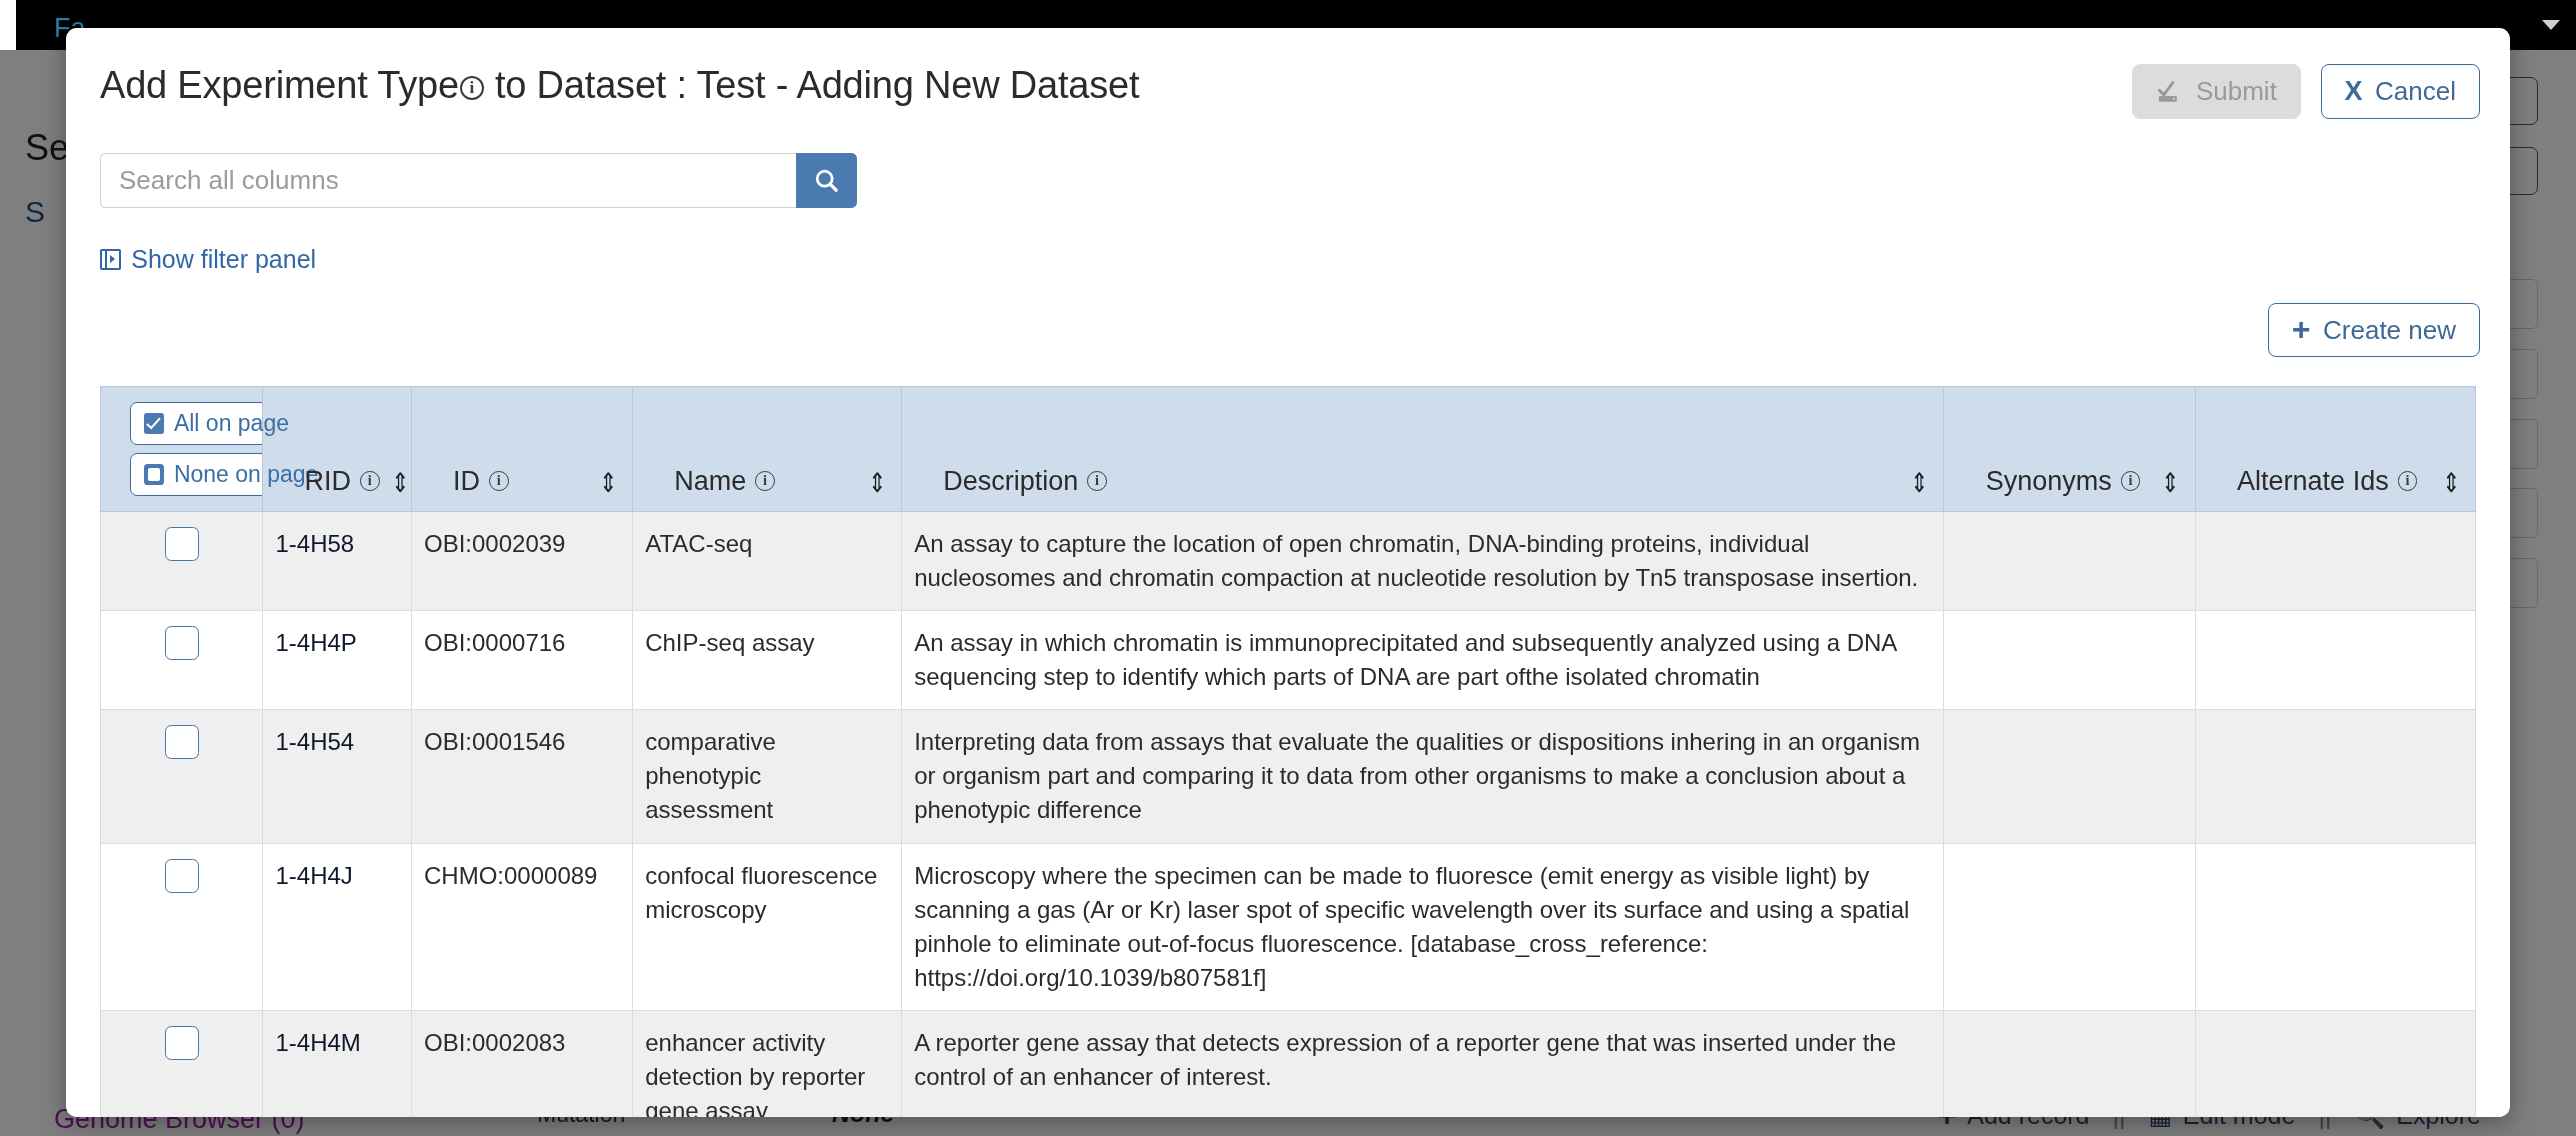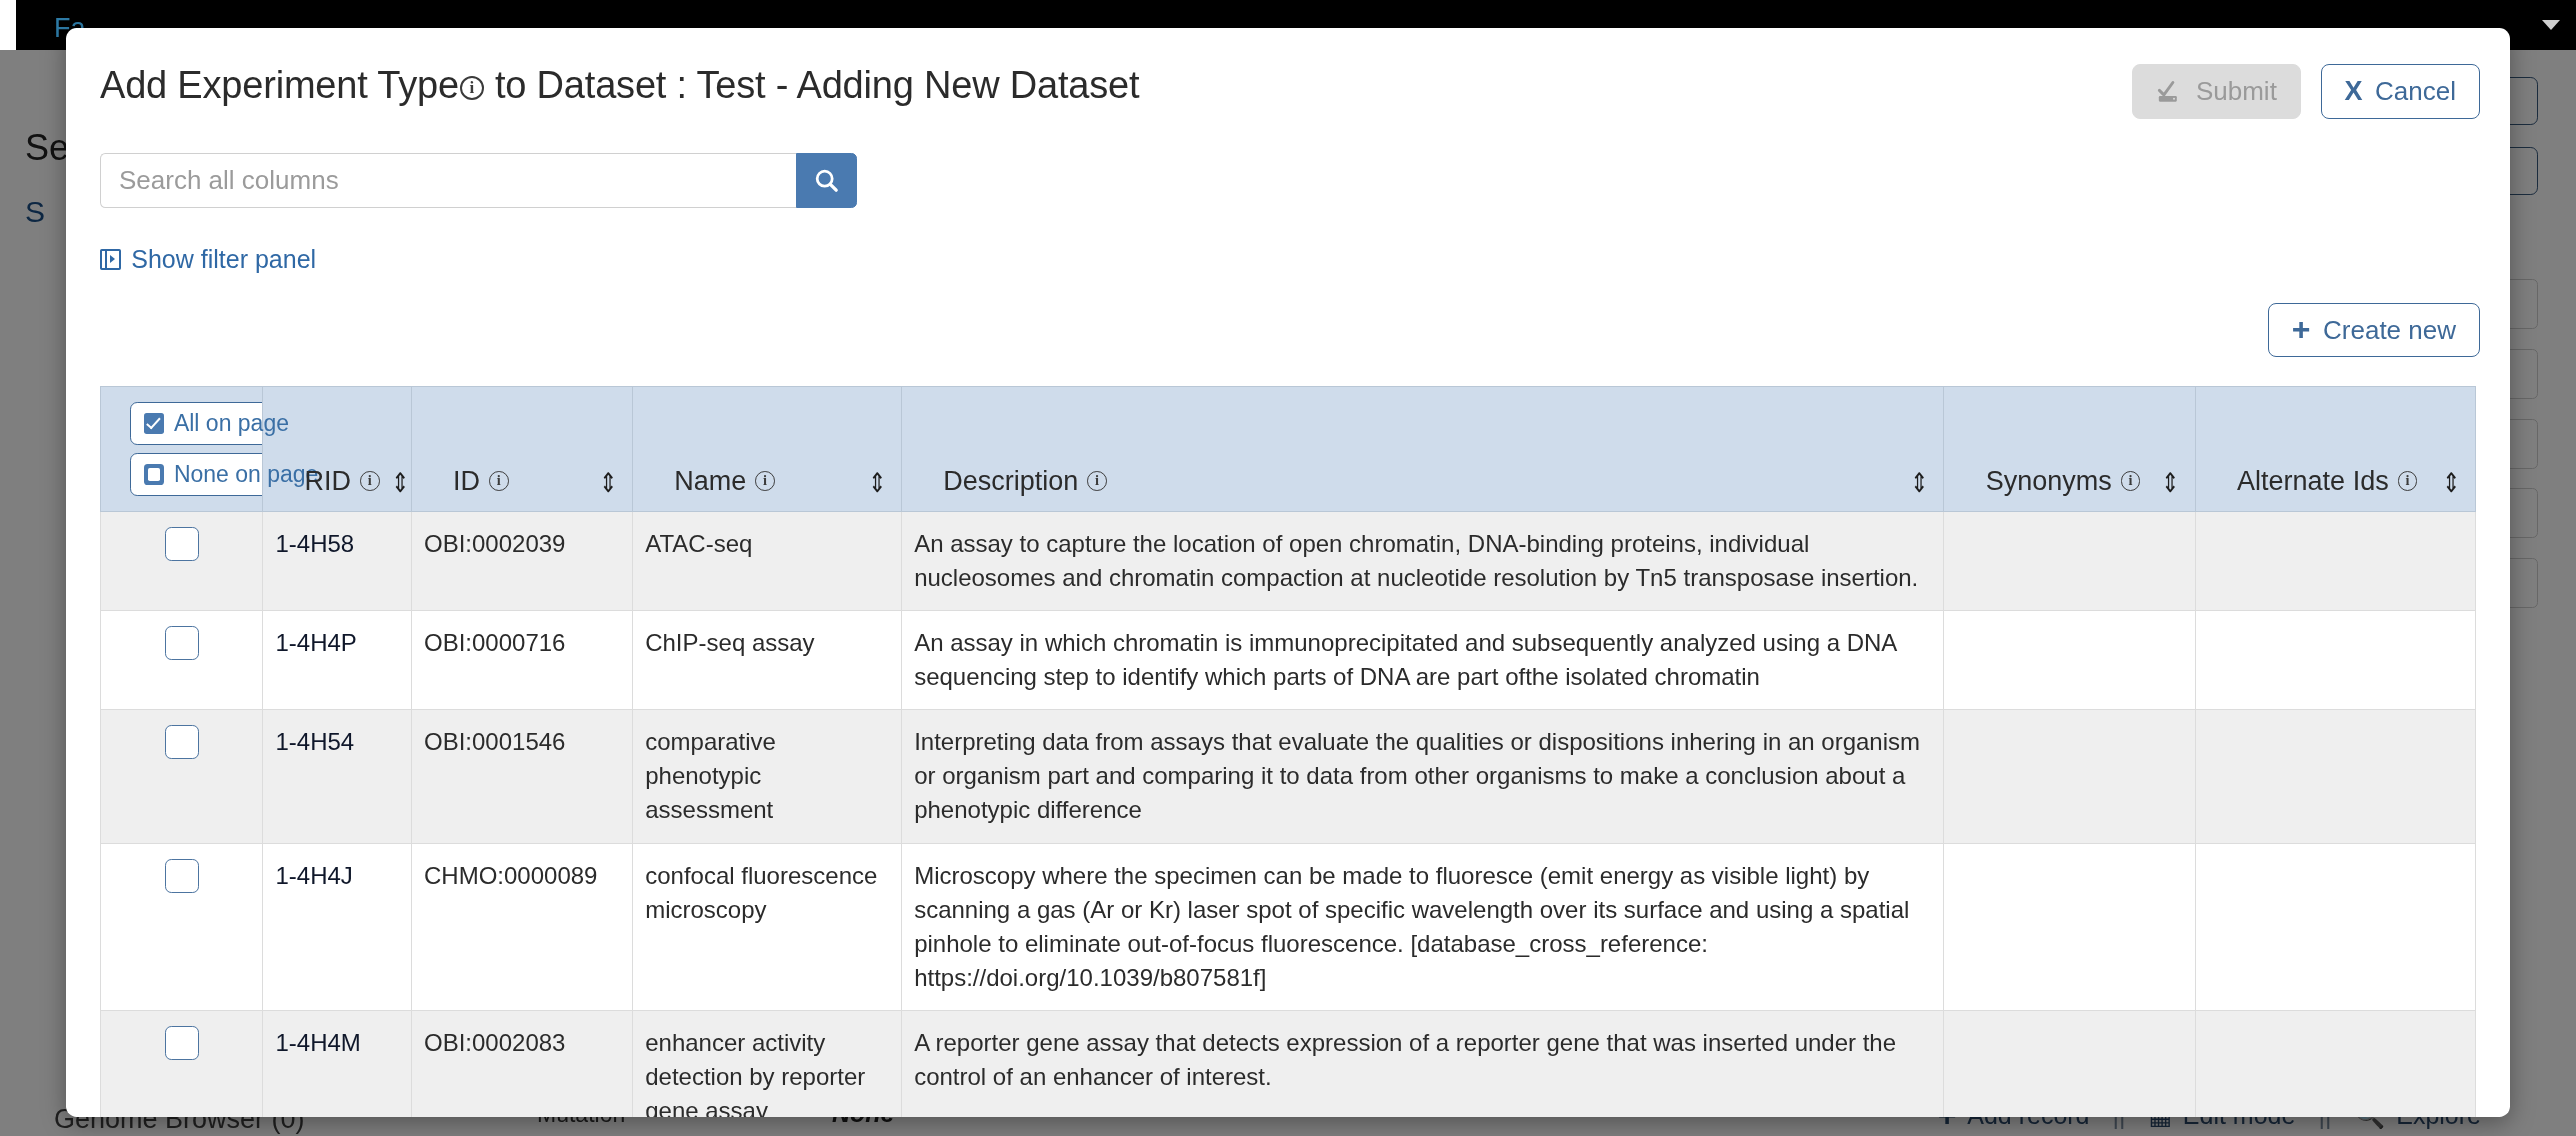--- a/index.html
+++ b/index.html
@@ -48,21 +48,21 @@
     border: 0.9px solid #cfcfcf; border-radius: 5.4px;
   }
   #bg-bottombar {
     position: absolute; left: 0; bottom: 0; width: 2576px; height: 43px;
     display: flex; align-items: center; justify-content: flex-end;
     padding-right: 72px; gap: 0px;
     color: #2d4d70; font-size: 25px;
   }
   #bg-bottombar .bb-item { display: flex; align-items: center; gap: 10.7px; padding: 0 23px; }
   #bg-bottombar .bb-sep { color: #7d8fa3; }
-  #bg-genome { position: absolute; left: 54px; bottom: 1.8px; color: #404040; font-size: 27px; }
+  #bg-genome { position: absolute; left: 54px; bottom: 1.8px; color: #a21caf; font-size: 27px; }
   #bg-mutation { position: absolute; left: 537px; bottom: 9px; color: #333; font-size: 23px; }
   #bg-none { position: absolute; left: 832px; bottom: 9px; color: #222; font-size: 25px; font-style: italic; font-weight: bold; }
 
   
   #overlay {
     position: absolute; left: 0; top: 50px; width: 2576px; height: 1087px;
     background: rgba(0,0,0,0.50);
   }
 
   

